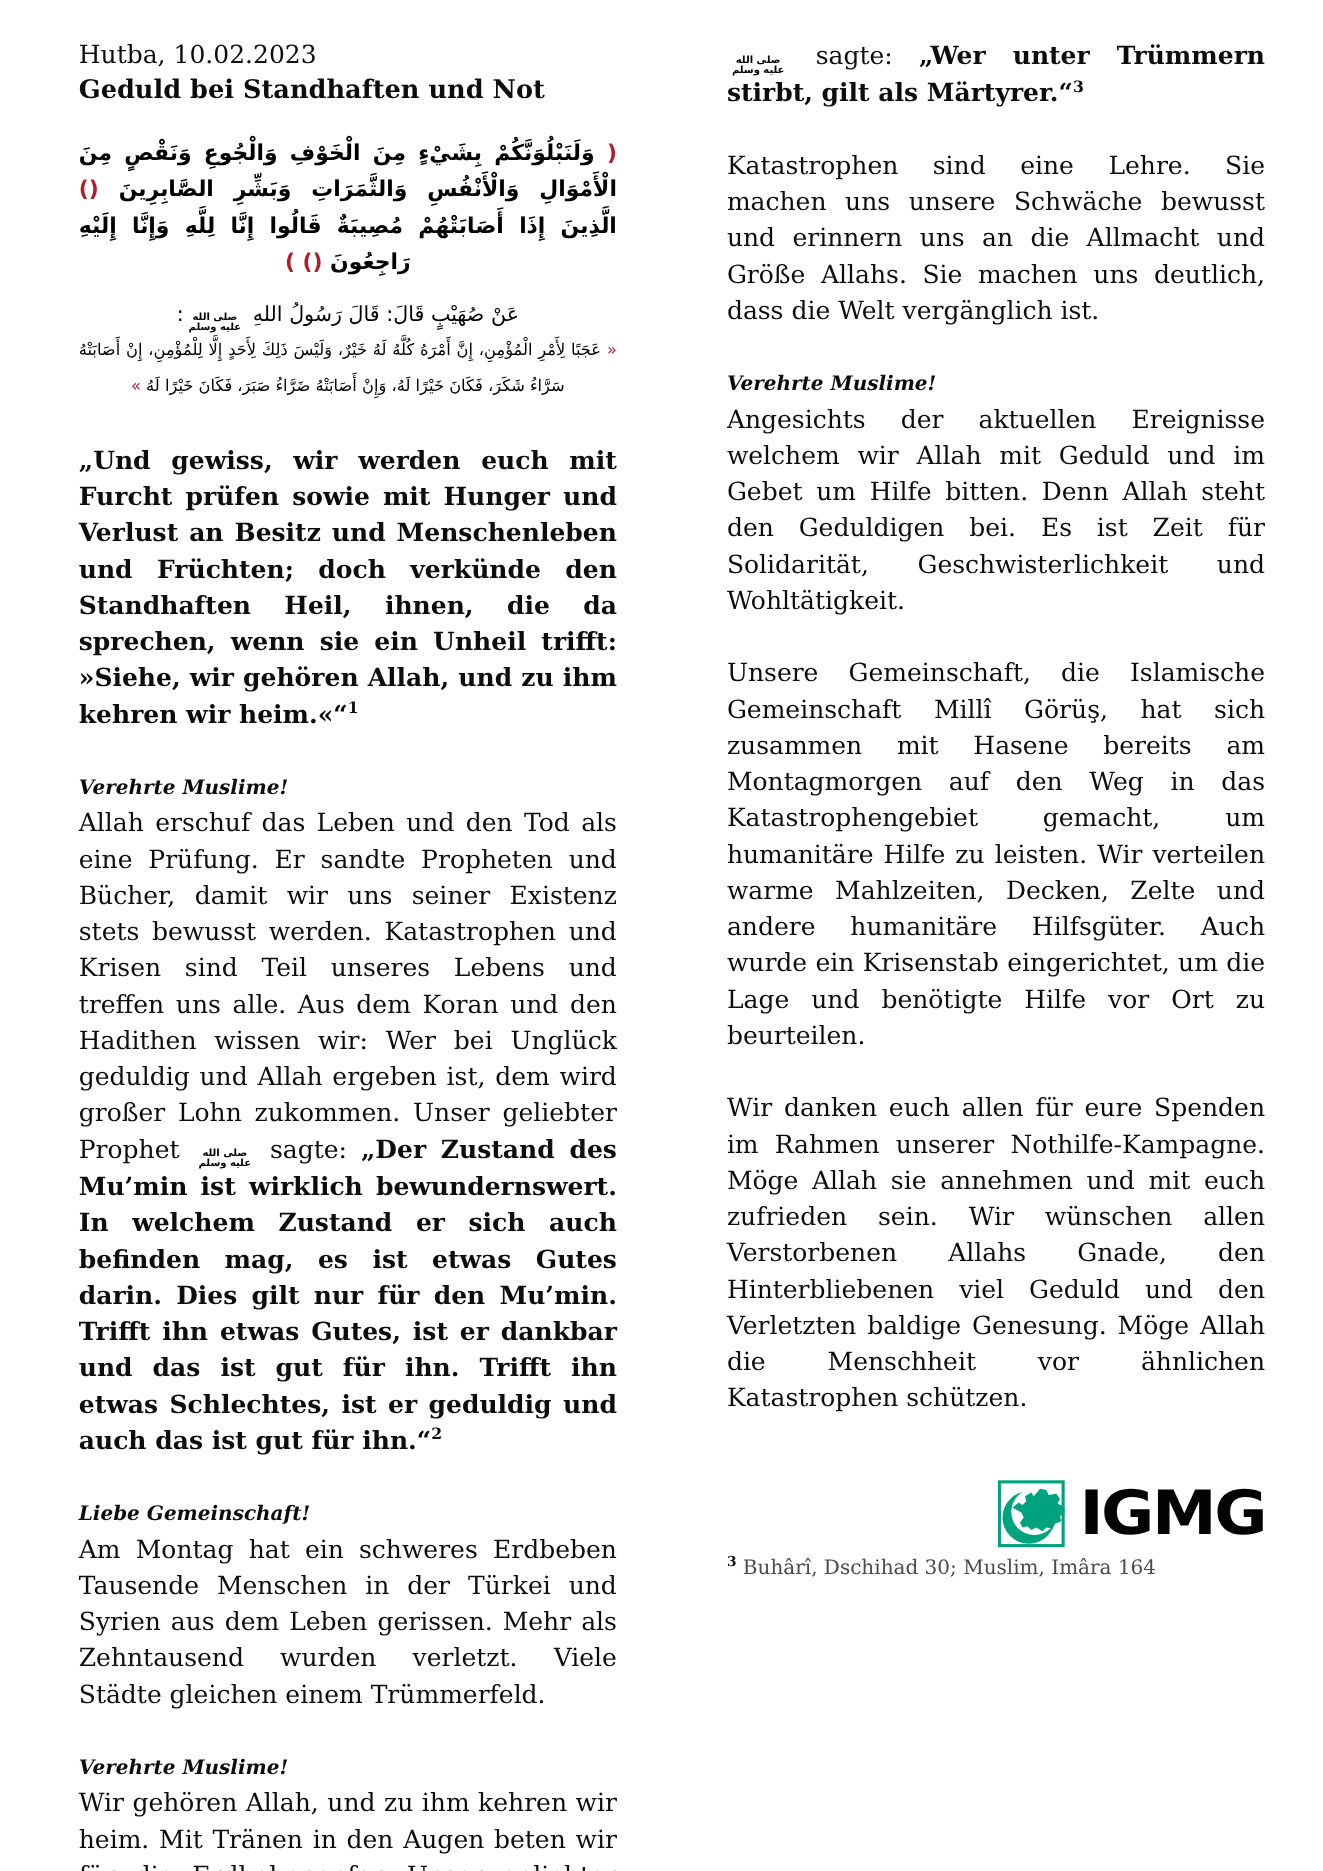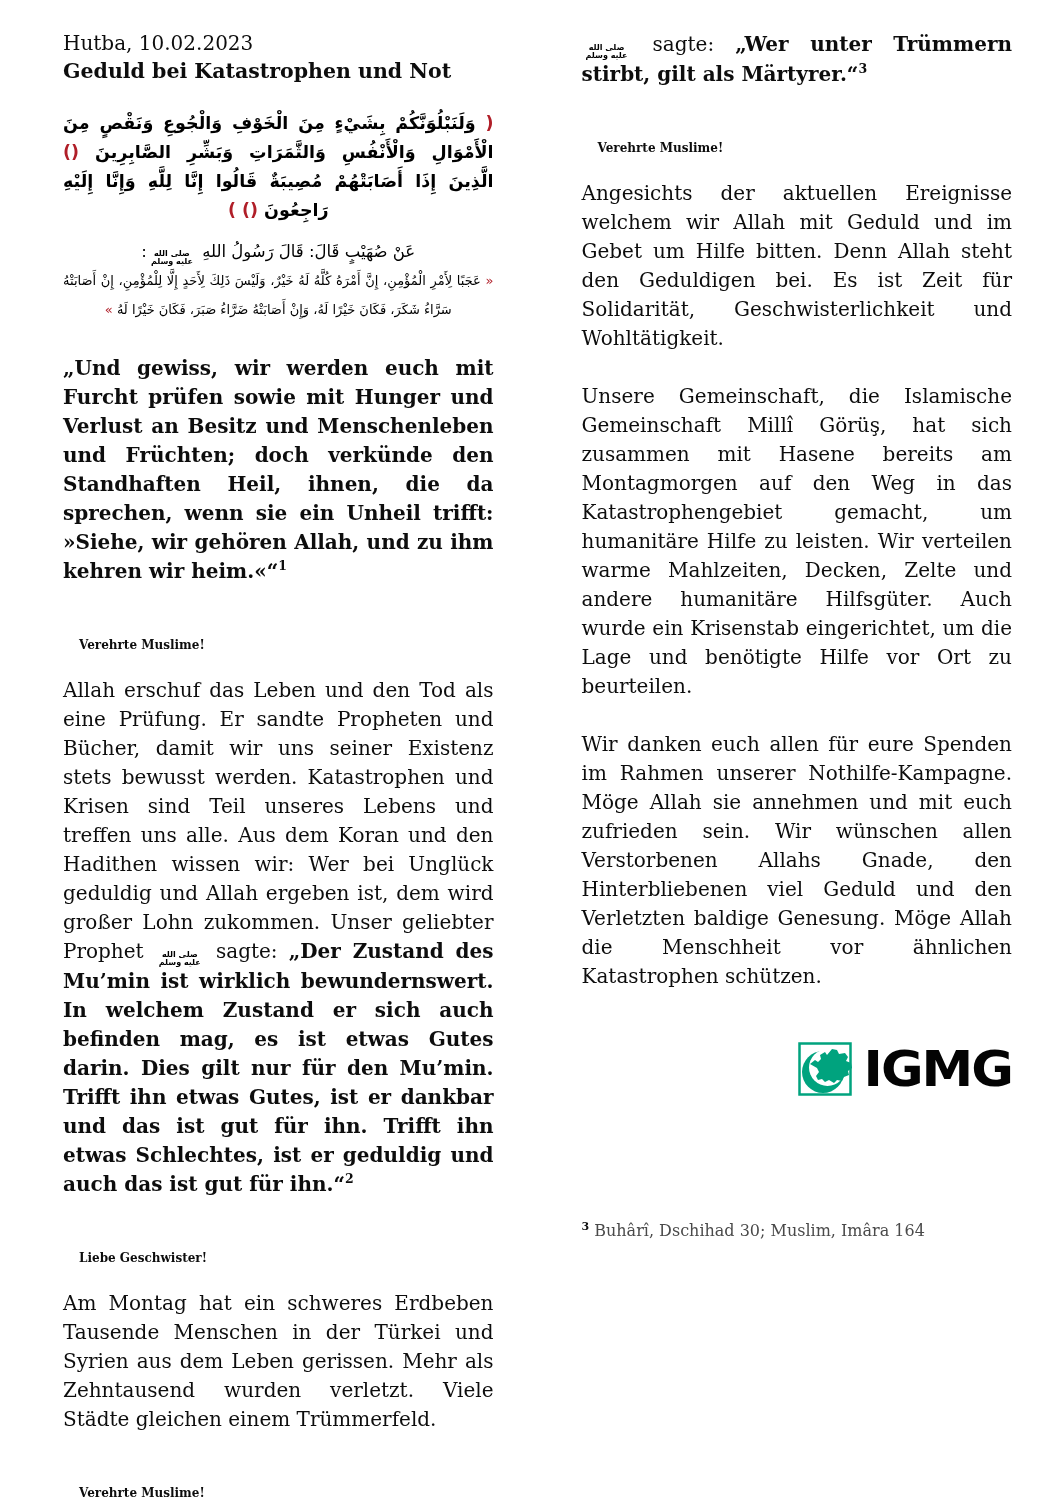--- a/index.html
+++ b/index.html
@@ -14,21 +14,21 @@
     width: 1058px; height: 1282px;
     padding: 30px 46px 16px 63px;
     display: flex; gap: 88px;
   }
   .col { width: 446px; display: flex; flex-direction: column; }
 
   .meta-line  { font-size: 20px; line-height: 27px; margin: 0; }
   .doc-title  { font-size: 20.5px; line-height: 28px; font-weight: bold; margin: 0; }
 
   .body-p  { font-size: 20px; line-height: 29px; text-align: justify; margin: 0 0 29px 0; hyphens: none; }
-  .heading { font-size: 12px; line-height: 29px; font-weight: bold; margin: 16px; }
+  .heading { font-size: 16px; line-height: 29px; font-weight: bold; margin: 0; font-style: italic; }
   .body-p b { font-weight: bold; }
   sup.fn { font-size: 12.5px; line-height: 0; font-weight: bold; }
 
   .arabic { direction: rtl; font-family: "DejaVu Sans", "Liberation Sans", sans-serif; color: #000; }
   .arabic-verse  { font-weight: bold; font-size: 17.5px; line-height: 29px;
                    text-align: justify; text-align-last: center; margin: 24px 0 12px 0; }
   .arabic-isnad  { font-weight: normal; font-size: 16.5px; line-height: 29px; text-align: center; margin: 0; }
   .arabic-hadith { font-weight: normal; font-size: 13px; line-height: 29px;
                    text-align: justify; text-align-last: center; margin: 0 0 30px 0; }
   .red { color: #B01E28; }
@@ -50,21 +50,21 @@
                letter-spacing: -2px; color: #030303; line-height: 1; transform: scaleY(0.94); }
 </style>
 </head>
 <body>
 
 <div class="page">
 
   <div class="col">
 
     <p class="meta-line">Hutba, 10.02.2023</p>
-    <p class="doc-title">Geduld bei Katastrophen und Not</p>
+    <p class="doc-title">Geduld bei Standhaften und Not</p>
 
     <p class="arabic arabic-verse">
       <span class="red">(</span>
       <span>وَلَنَبْلُوَنَّكُمْ بِشَيْءٍ مِنَ الْخَوْفِ وَالْجُوعِ وَنَقْصٍ مِنَ الْأَمْوَالِ وَالْأَنْفُسِ وَالثَّمَرَاتِ وَبَشِّرِ الصَّابِرِينَ</span>
       <span class="red">()</span>
       <span>الَّذِينَ إِذَا أَصَابَتْهُمْ مُصِيبَةٌ قَالُوا إِنَّا لِلَّهِ وَإِنَّا إِلَيْهِ رَاجِعُونَ</span>
       <span class="red">()</span>
       <span class="red">)</span>
     </p>
 
@@ -84,36 +84,37 @@
     </p>
 
     <p class="heading">Verehrte Muslime!</p>
     <p class="body-p">
       <span>Allah erschuf das Leben und den Tod als eine Prüfung. Er sandte Propheten und Bücher, damit wir uns seiner Existenz stets bewusst werden. Katastrophen und Krisen sind Teil unseres Lebens und treffen uns alle. Aus dem Koran und den Hadithen wissen wir: Wer bei Unglück geduldig und Allah ergeben ist, dem wird großer Lohn zukommen. Unser geliebter Prophet</span>
       <span class="saws"><span class="saws-line">صلى الله</span><span class="saws-line">عليه وسلم</span></span>
       <span>sagte:</span>
       <b><span>„Der Zustand des Mu’min ist wirklich bewundernswert. In welchem Zustand er sich auch befinden mag, es ist etwas Gutes darin. Dies gilt nur für den Mu’min. Trifft ihn etwas Gutes, ist er dankbar und das ist gut für ihn. Trifft ihn etwas Schlechtes, ist er geduldig und auch das ist gut für ihn.“</span></b><sup class="fn">2</sup>
     </p>
 
-    <p class="heading">Liebe Geschwister!</p>
+    <p class="heading">Liebe Gemeinschaft!</p>
     <p class="body-p">Am Montag hat ein schweres Erdbeben Tausende Menschen in der Türkei und Syrien aus dem Leben gerissen. Mehr als Zehntausend wurden verletzt. Viele Städte gleichen einem Trümmerfeld.</p>
 
     <p class="heading">Verehrte Muslime!</p>
     <p class="body-p">Wir gehören Allah, und zu ihm kehren wir heim. Mit Tränen in den Augen beten wir für die Erdbebenopfer. Unser geliebter Prophet</p>
 
   </div>
 
   <div class="col">
 
     <p class="body-p">
       <span class="saws"><span class="saws-line">صلى الله</span><span class="saws-line">عليه وسلم</span></span>
       <span>sagte:</span>
       <b><span>„Wer unter Trümmern stirbt, gilt als Märtyrer.“</span></b><sup class="fn">3</sup>
     </p>
 
+    <p class="body-p">Katastrophen sind eine Lehre. Sie machen uns unsere Schwäche bewusst und erinnern uns an die Allmacht und Größe Allahs. Sie machen uns deutlich, dass die Welt vergänglich ist.</p>
 
     <p class="heading">Verehrte Muslime!</p>
     <p class="body-p">Angesichts der aktuellen Ereignisse welchem wir Allah mit Geduld und im Gebet um Hilfe bitten. Denn Allah steht den Geduldigen bei. Es ist Zeit für Solidarität, Geschwisterlichkeit und Wohltätigkeit.</p>
 
     <p class="body-p">Unsere Gemeinschaft, die Islamische Gemeinschaft Millî Görüş, hat sich zusammen mit Hasene bereits am Montagmorgen auf den Weg in das Katastrophengebiet gemacht, um humanitäre Hilfe zu leisten. Wir verteilen warme Mahlzeiten, Decken, Zelte und andere humanitäre Hilfsgüter. Auch wurde ein Krisenstab eingerichtet, um die Lage und benötigte Hilfe vor Ort zu beurteilen.</p>
 
     <p class="body-p">Wir danken euch allen für eure Spenden im Rahmen unserer Nothilfe-Kampagne. Möge Allah sie annehmen und mit euch zufrieden sein. Wir wünschen allen Verstorbenen Allahs Gnade, den Hinterbliebenen viel Geduld und den Verletzten baldige Genesung. Möge Allah die Menschheit vor ähnlichen Katastrophen schützen.</p>
 
     <div class="logo-row">
       <svg width="54" height="54" viewBox="0 0 54 54" aria-hidden="true">

